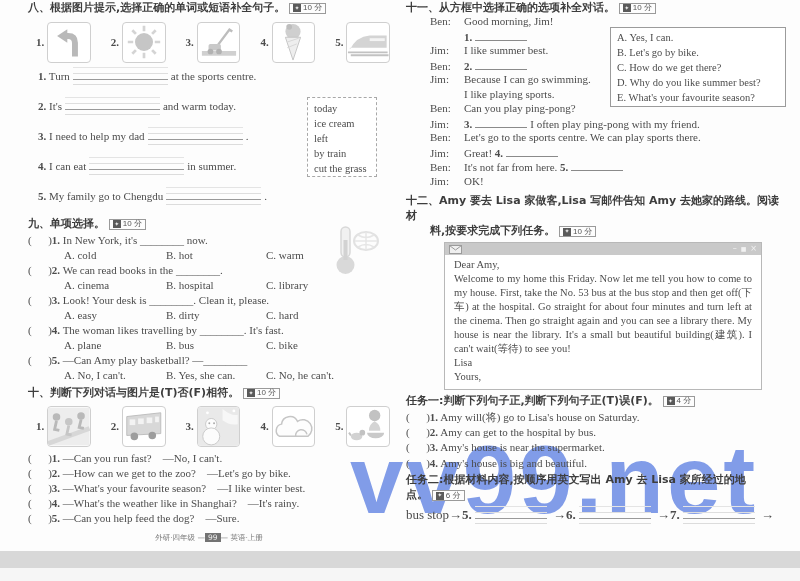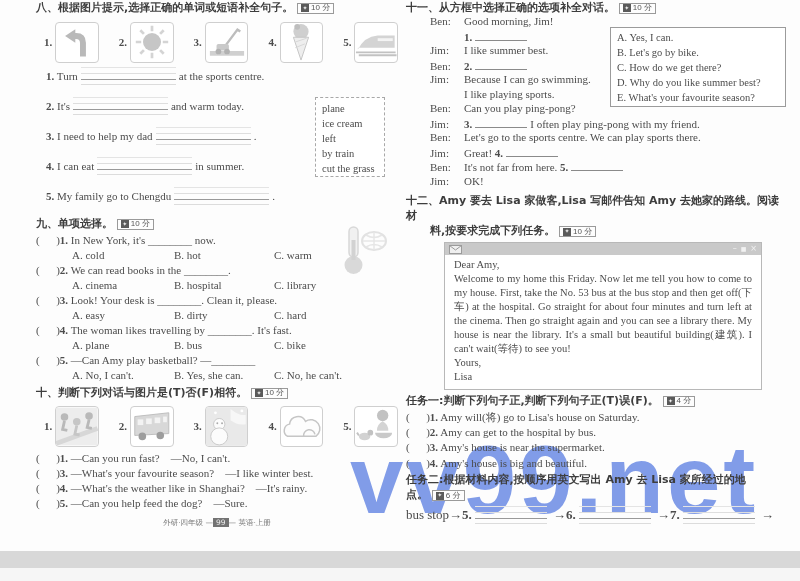--- a/index.html
+++ b/index.html
@@ -8,21 +8,21 @@
          color:#4c4c4c; position:relative; }
   .gray-band { position:absolute; left:0; top:551px; width:800px; height:17px;
                background:#d8d8d8; z-index:3; }
   .below-band { position:absolute; left:0; top:568px; width:800px; height:13px;
                 background:#f6f6f6; z-index:3; }
   .watermark { position:absolute; left:350px; top:425px; z-index:1;
                font-family:"Liberation Sans","DejaVu Sans",sans-serif;
                font-weight:bold; font-size:96px; letter-spacing:3px;
                color:#1d4ed8; opacity:.55; pointer-events:none; }
   .page { position:absolute; top:0; height:551px; width:400px; z-index:2; }
-  .page-left  { left:8px;  padding:1px 10px 0 28px; }
+  .page-left  { left:0;  padding:1px 10px 0 28px; }
   .page-right { left:400px; padding:1px 18px 0 6px; }
 
   .cn { font-family:"DejaVu Sans","Liberation Sans",sans-serif; font-weight:bold;
         color:#3d3d3d; font-size:11px; line-height:14px; }
   .pts { display:inline-flex; align-items:center; gap:2px; border:1px solid #9a9a9a;
          background:#fdfdfd; padding:0 3px; height:11px; font-size:8px;
          font-family:"Liberation Sans",sans-serif; color:#555; vertical-align:1px;
          font-weight:normal; }
   .pts .sq { display:inline-flex; align-items:center; justify-content:center;
              width:8px; height:8px; background:#5a5a5a; color:#f3f3f3; font-size:6px; }
@@ -165,21 +165,21 @@
   <div class="srow">
     <b>4.</b>
     <span>I can eat</span><span class="wl w95"></span><span>in summer.</span>
   </div>
   <div class="srow">
     <b>5.</b>
     <span>My family go to Chengdu</span><span class="wl w95"></span><span>.</span>
   </div>
 
   <div class="wordbank">
-    <div>plane</div>
+    <div>today</div>
     <div>ice cream</div>
     <div>left</div>
     <div>by train</div>
     <div>cut the grass</div>
   </div>
 
   <div class="cn" style="height:17px;">
     <span>九、单项选择。</span>
     <span class="pts">
         <span class="sq">✦</span>
@@ -270,20 +270,21 @@
           <path d="M27 15 q-6 3-6 10 h12 q0-7-6-10" fill="#d4d4d4"></path>
           <path d="M19 27 a9 6 0 0 0 18 0 z" fill="#c9c9c9"></path>
           <ellipse cx="8" cy="31" rx="6" ry="4" fill="#d2d2d2"></ellipse>
           <circle cx="14" cy="27" r="3" fill="#c2c2c2"></circle>
           <path d="M2 30 l-2-3" stroke="#c2c2c2" stroke-width="2"></path>
         </svg>
     </span>
   </div>
 
   <div class="qrow"><span class="paren">(&nbsp;&nbsp;&nbsp;&nbsp;&nbsp;&nbsp;)</span><b>1.</b> <span>—Can you run fast?　—No, I can't.</span></div>
+  <div class="qrow"><span class="paren">(&nbsp;&nbsp;&nbsp;&nbsp;&nbsp;&nbsp;)</span><b>2.</b> <span>—How can we get to the zoo?　—Let's go by bike.</span></div>
   <div class="qrow"><span class="paren">(&nbsp;&nbsp;&nbsp;&nbsp;&nbsp;&nbsp;)</span><b>3.</b> <span>—What's your favourite season?　—I like winter best.</span></div>
   <div class="qrow"><span class="paren">(&nbsp;&nbsp;&nbsp;&nbsp;&nbsp;&nbsp;)</span><b>4.</b> <span>—What's the weather like in Shanghai?　—It's rainy.</span></div>
   <div class="qrow"><span class="paren">(&nbsp;&nbsp;&nbsp;&nbsp;&nbsp;&nbsp;)</span><b>5.</b> <span>—Can you help feed the dog?　—Sure.</span></div>
 
   <div class="footer">
     <span>外研·四年级 —</span><span class="pg">99</span><span>— 英语·上册</span>
   </div>
 </div>
 
 <div class="page page-right" style="position:absolute;">
@@ -340,22 +341,22 @@
       </span>
       <span class="ctrls">
         <span>–</span>
         <span style="font-size:6px;">■</span>
         <span>×</span>
       </span>
     </div>
     <div class="mailbody">
       <div>Dear Amy,</div>
       <div class="just">Welcome to my home this Friday. Now let me tell you how to come to my house. First, take the No. 53 bus at the bus stop and then get off(下车) at the hospital. Go straight for about four minutes and turn left at the cinema. Then go straight again and you can see a library there. My house is near the library. It's a small but beautiful building(建筑). I can't wait(等待) to see you!</div>
+      <div>Lisa</div>
       <div>Yours,</div>
-      <div>Lisa</div>
     </div>
   </div>
 
   <div class="cn" style="height:16px; font-weight:bold;">
     <span>任务一:判断下列句子正,判断下列句子正(T)误(F)。</span>
     <span class="pts">
         <span class="sq">✦</span>
         <span>4 分</span>
       </span>
   </div>

